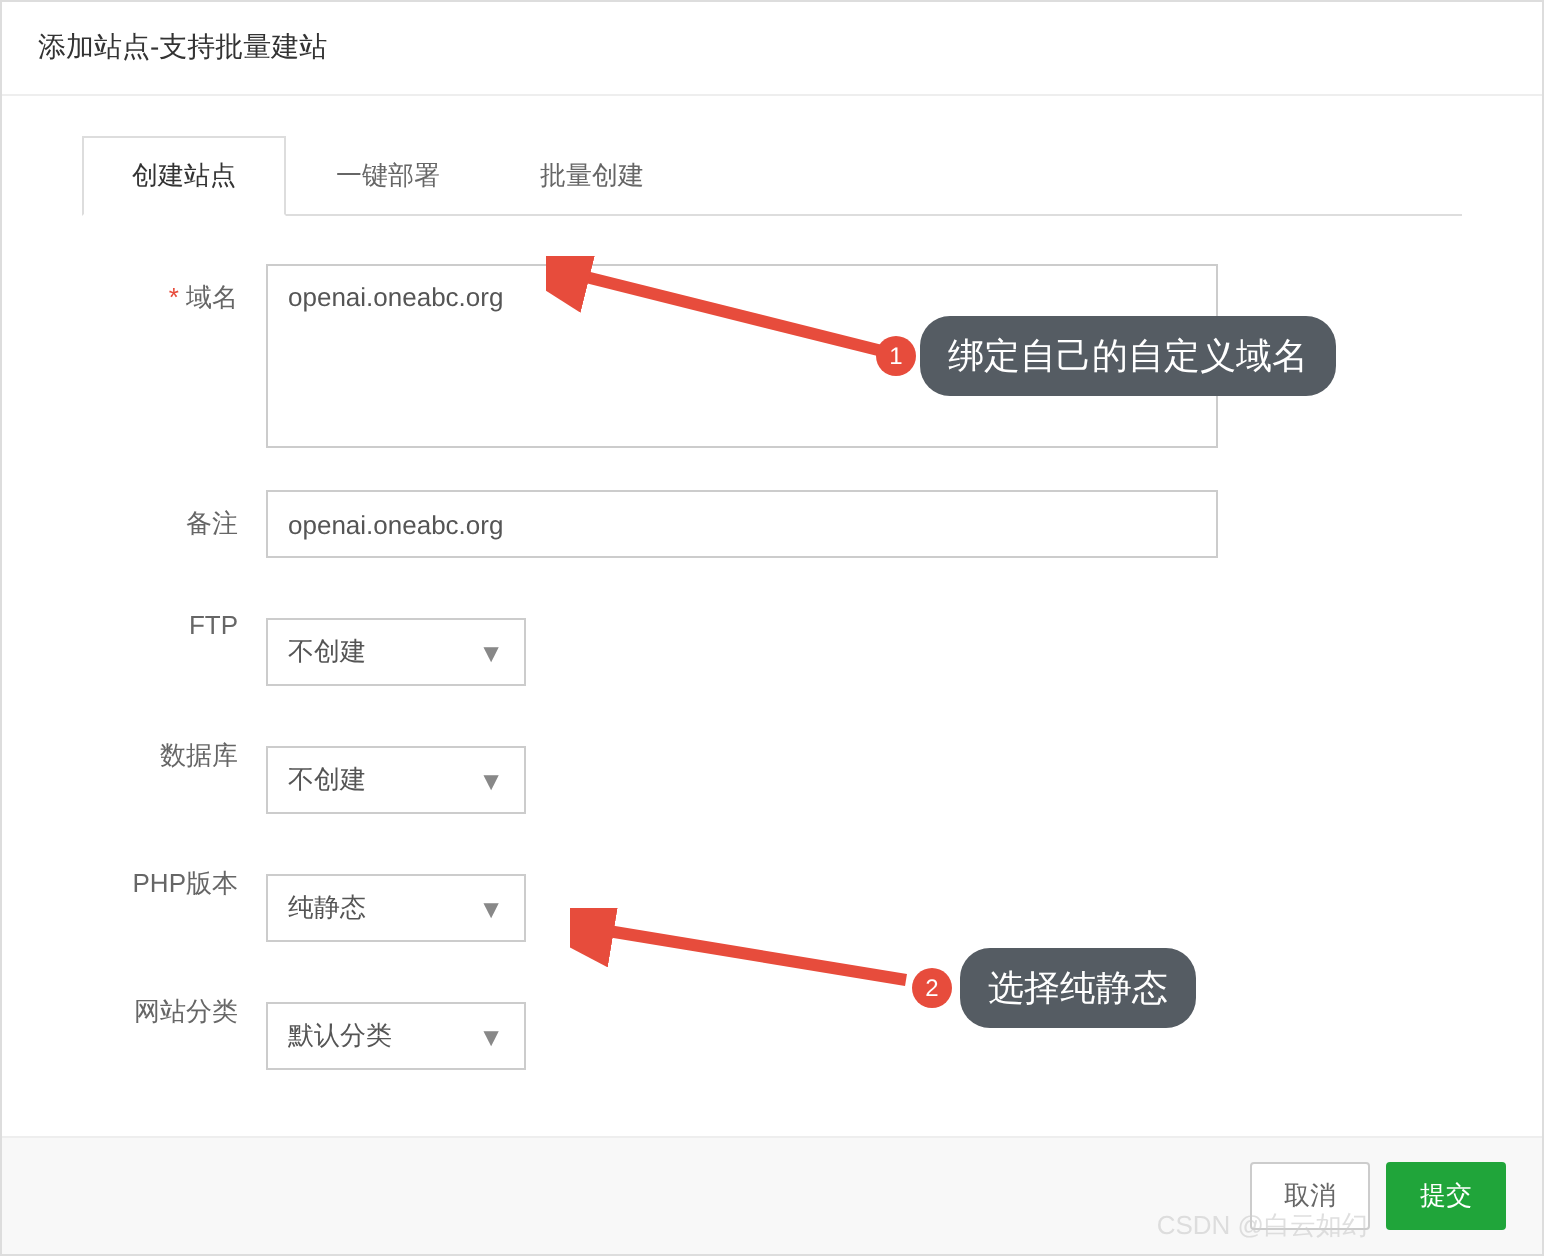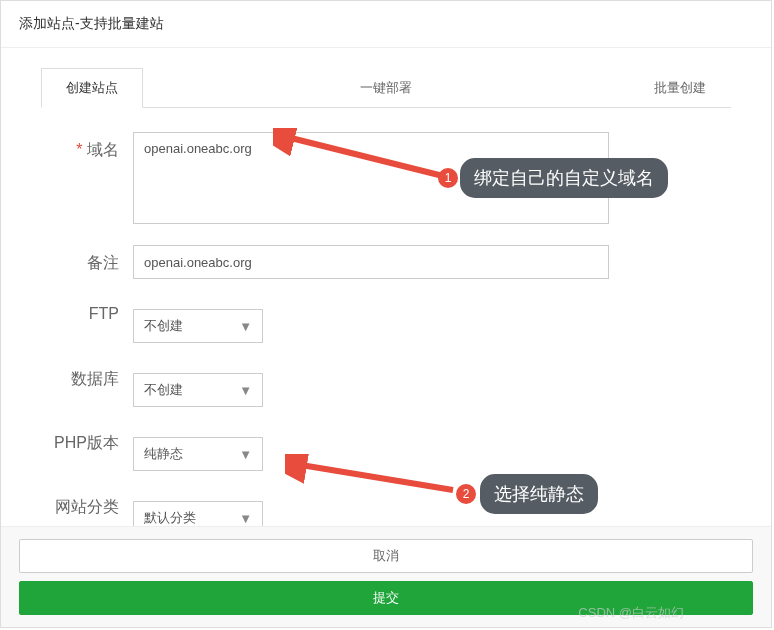--- a/index.html
+++ b/index.html
@@ -1,33 +1,33 @@
 <!DOCTYPE html>
 <html><head>
 <meta charset="utf-8">
 <style>
 * { box-sizing: border-box; margin: 0; padding: 0; }
 body { font-family: "Microsoft YaHei", "PingFang SC", sans-serif; font-size: 13px; color: #555; background: #fff; width: 774px; height: 630px; position: relative; overflow: hidden; }
 .modal { border: 1px solid #ddd; width: 772px; height: 628px; position: relative; background: #fff; }
 .header { padding: 14px 18px; font-size: 14px; color: #333; border-bottom: 1px solid #eee; }
 .content { padding: 20px 40px 0 40px; }
-.tabs { display: flex; border-bottom: 1px solid #ddd; justify-content: space-between; }
+.tabs { display: flex; border-bottom: 1px solid #ddd; }
 .tab { padding: 10px 24px; cursor: pointer; color: #666; border: 1px solid transparent; margin-bottom: -1px; }
 .tab.active { border: 1px solid #ddd; border-bottom: 1px solid #fff; color: #333; }
 .form { padding: 24px 10px 0 10px; }
 .row { display: flex; align-items: flex-start; margin-bottom: 18px; }
-.label { width: 82px; text-align: right; padding-right: 14px; color: #666; padding-top: 8px; font-size: 16px; }
+.label { width: 82px; text-align: right; padding-right: 14px; color: #666; padding-top: 8px; font-size: 13px; }
 .req::before { content: "* "; color: #e74c3c; }
 .field { flex: 1; position: relative; }
 .textarea { width: 476px; height: 92px; border: 1px solid #ccc; padding: 8px 10px; font-family: inherit; font-size: 13px; color: #555; resize: none; outline: none; }
 .input { width: 476px; height: 34px; border: 1px solid #ccc; padding: 0 10px; font-family: inherit; font-size: 13px; color: #555; outline: none; }
 .select { width: 130px; height: 34px; border: 1px solid #ccc; padding: 0 10px; background: #fff; display: flex; align-items: center; justify-content: space-between; cursor: pointer; color: #555; margin-top: 12px; }
 .select .chev { color: #888; }
 .folder-icon { position: absolute; left: 492px; top: 7px; cursor: pointer; color: #333; font-size: 16px; }
-.footer { position: absolute; bottom: 0; right: 0; width: 100%; padding: 12px 18px; border-top: 1px solid #eee; display: flex; justify-content: flex-end; gap: 8px; background: #f8f8f8; flex-direction: column; }
+.footer { position: absolute; bottom: 0; right: 0; width: 100%; padding: 12px 18px; border-top: 1px solid #eee; display: flex; justify-content: flex-end; gap: 8px; background: #f8f8f8; }
 .btn { padding: 7px 16px; border: 1px solid #ccc; background: #fff; color: #666; cursor: pointer; font-size: 13px; border-radius: 2px; }
 .btn.primary { background: #20a53a; border-color: #20a53a; color: #fff; }
 .callout { position: absolute; background: #555c63; color: #fff; padding: 8px 14px; font-size: 18px; display: flex; align-items: center; gap: 8px; border-radius: 15px; }
 .badge { width: 20px; height: 20px; border-radius: 50%; background: #e74c3c; color: #fff; display: inline-flex; align-items: center; justify-content: center; font-size: 12px; position: absolute; }
 .arrow { position: absolute; pointer-events: none; }
 .watermark { position: absolute; bottom: 8px; right: 90px; color: #cfcfcf; font-size: 13px; opacity: .65; pointer-events: none; }
 </style>
 </head>
 <body>
 

